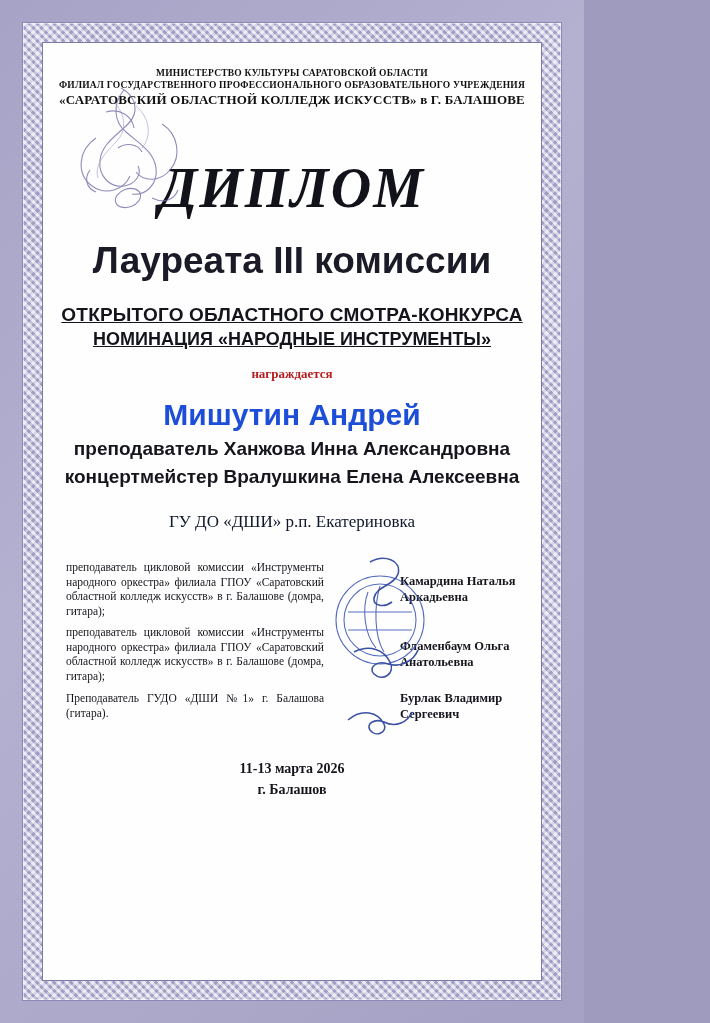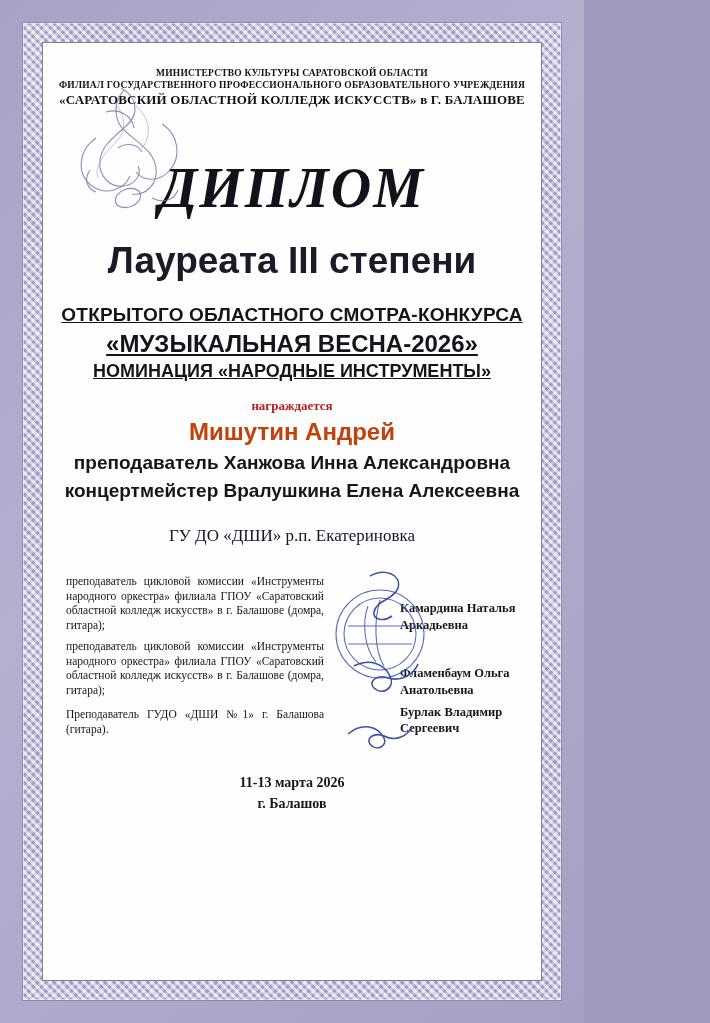--- a/index.html
+++ b/index.html
@@ -97,25 +97,25 @@
   .awarded {
     text-align: center;
     margin-top: 16px;
     font-family: "Liberation Serif", serif;
     font-weight: bold;
     font-size: 13px;
     color: #b91c1c;
   }
   .recipient {
     text-align: center;
-    margin-top: 4px;
-    font-family: "Liberation Sans", sans-serif;
-    font-weight: bold;
-    font-size: 24px;
-    color: #c2410c;
+    margin-top: 16px;
+    font-family: "Liberation Sans", sans-serif;
+    font-weight: bold;
+    font-size: 30px;
+    color: #1d4ed8;
   }
   .teacher, .accompanist {
     text-align: center;
     margin-top: 6px;
     font-family: "Liberation Sans", sans-serif;
     font-weight: bold;
     font-size: 19px;
     color: #15151d;
   }
   .school {
@@ -126,21 +126,21 @@
     color: #0f172a;
   }
 
   .jury {
     position: relative;
     margin-top: 28px;
     padding: 0 16px 0 18px;
   }
   .jury-row {
     display: flex;
-    align-items: flex-end;
+    align-items: center;
     justify-content: space-between;
     margin-bottom: 6px;
   }
   .jury-desc {
     width: 258px;
     font-family: "Liberation Serif", serif;
     font-size: 11.5px;
     line-height: 1.28;
     text-align: justify;
     color: #15151d;
@@ -200,25 +200,24 @@
     </svg>
 
     <div class="header">
       <div class="l1">МИНИСТЕРСТВО КУЛЬТУРЫ САРАТОВСКОЙ ОБЛАСТИ</div>
       <div class="l2">ФИЛИАЛ ГОСУДАРСТВЕННОГО ПРОФЕССИОНАЛЬНОГО ОБРАЗОВАТЕЛЬНОГО УЧРЕЖДЕНИЯ</div>
       <div class="l3">«САРАТОВСКИЙ ОБЛАСТНОЙ КОЛЛЕДЖ ИСКУССТВ» в Г. БАЛАШОВЕ</div>
     </div>
 
     <div class="title-diplom">ДИПЛОМ</div>
 
-    <div class="laureate">Лауреата III степени</div>
+    <div class="laureate">Лауреата III комиссии</div>
 
     <div class="contest">
       <div class="c1">ОТКРЫТОГО ОБЛАСТНОГО СМОТРА-КОНКУРСА</div>
-      <div class="c2">«МУЗЫКАЛЬНАЯ ВЕСНА-2026»</div>
       <div class="c3">НОМИНАЦИЯ «НАРОДНЫЕ ИНСТРУМЕНТЫ»</div>
     </div>
 
     <div class="awarded">награждается</div>
 
     <div class="recipient">Мишутин Андрей</div>
     <div class="teacher">преподаватель Ханжова Инна Александровна</div>
     <div class="accompanist">концертмейстер Вралушкина Елена Алексеевна</div>
     <div class="school">ГУ ДО «ДШИ» р.п. Екатериновка</div>
 

